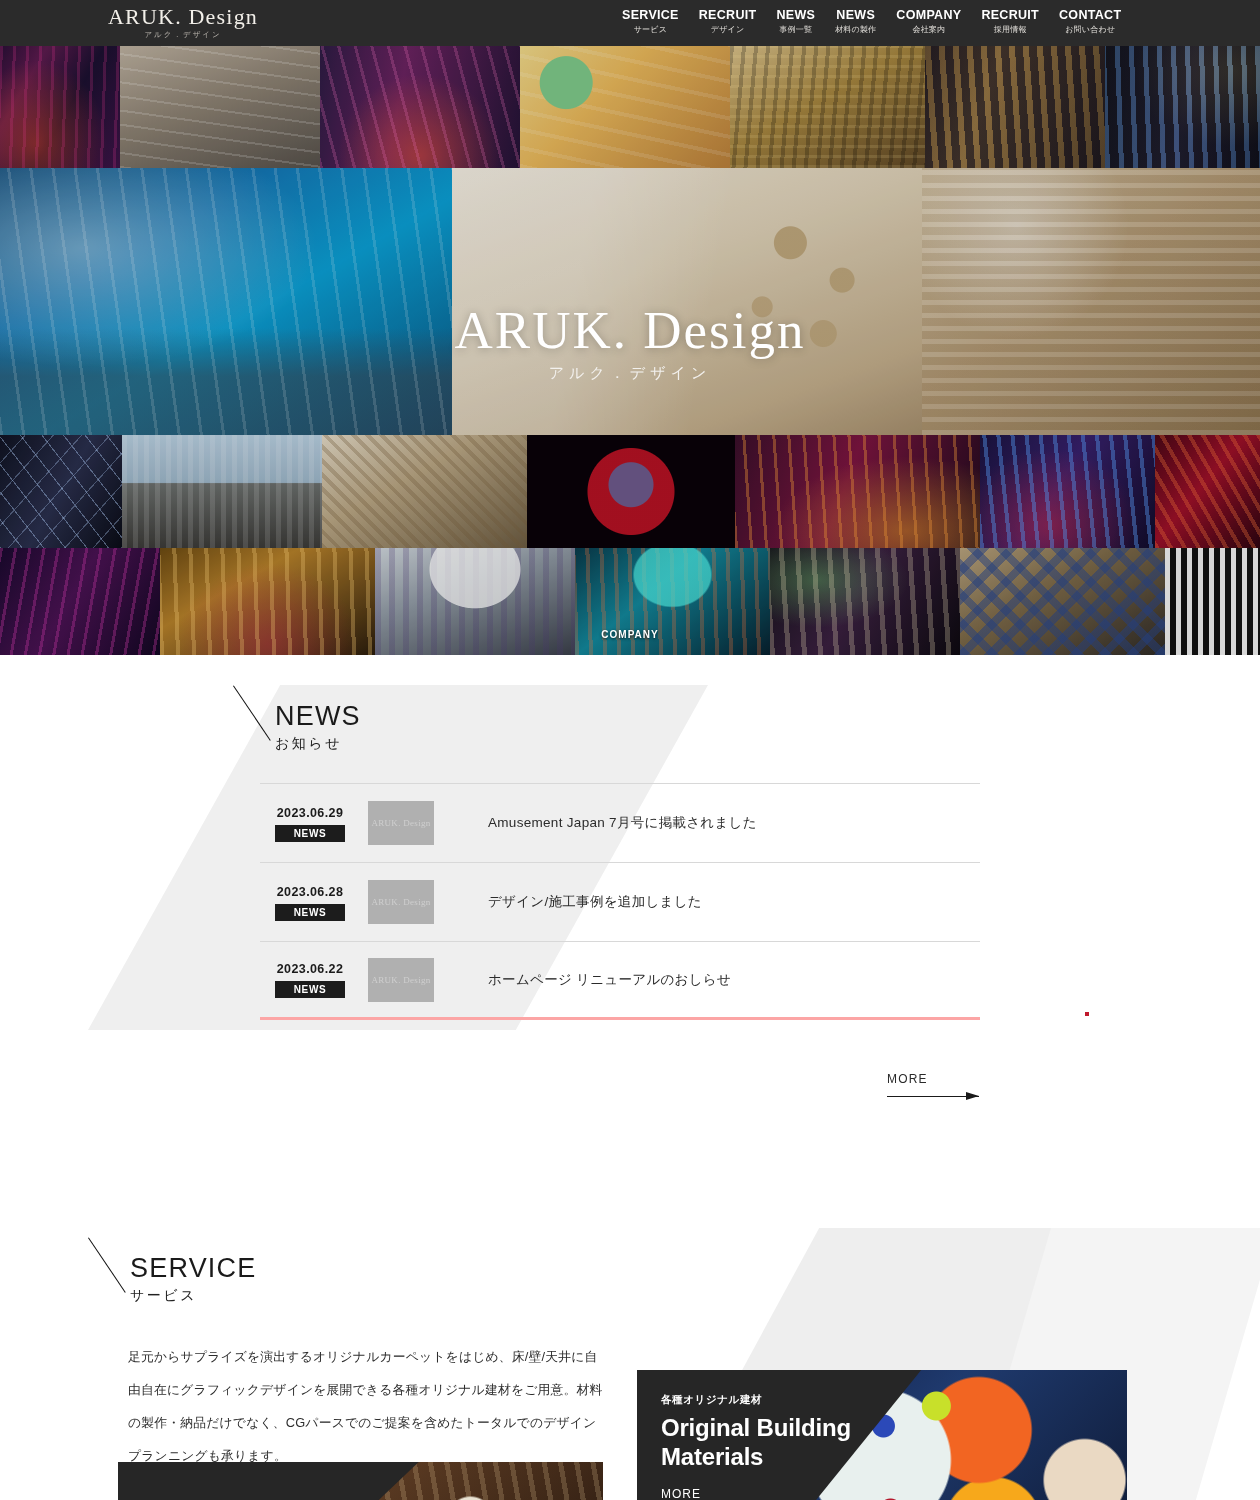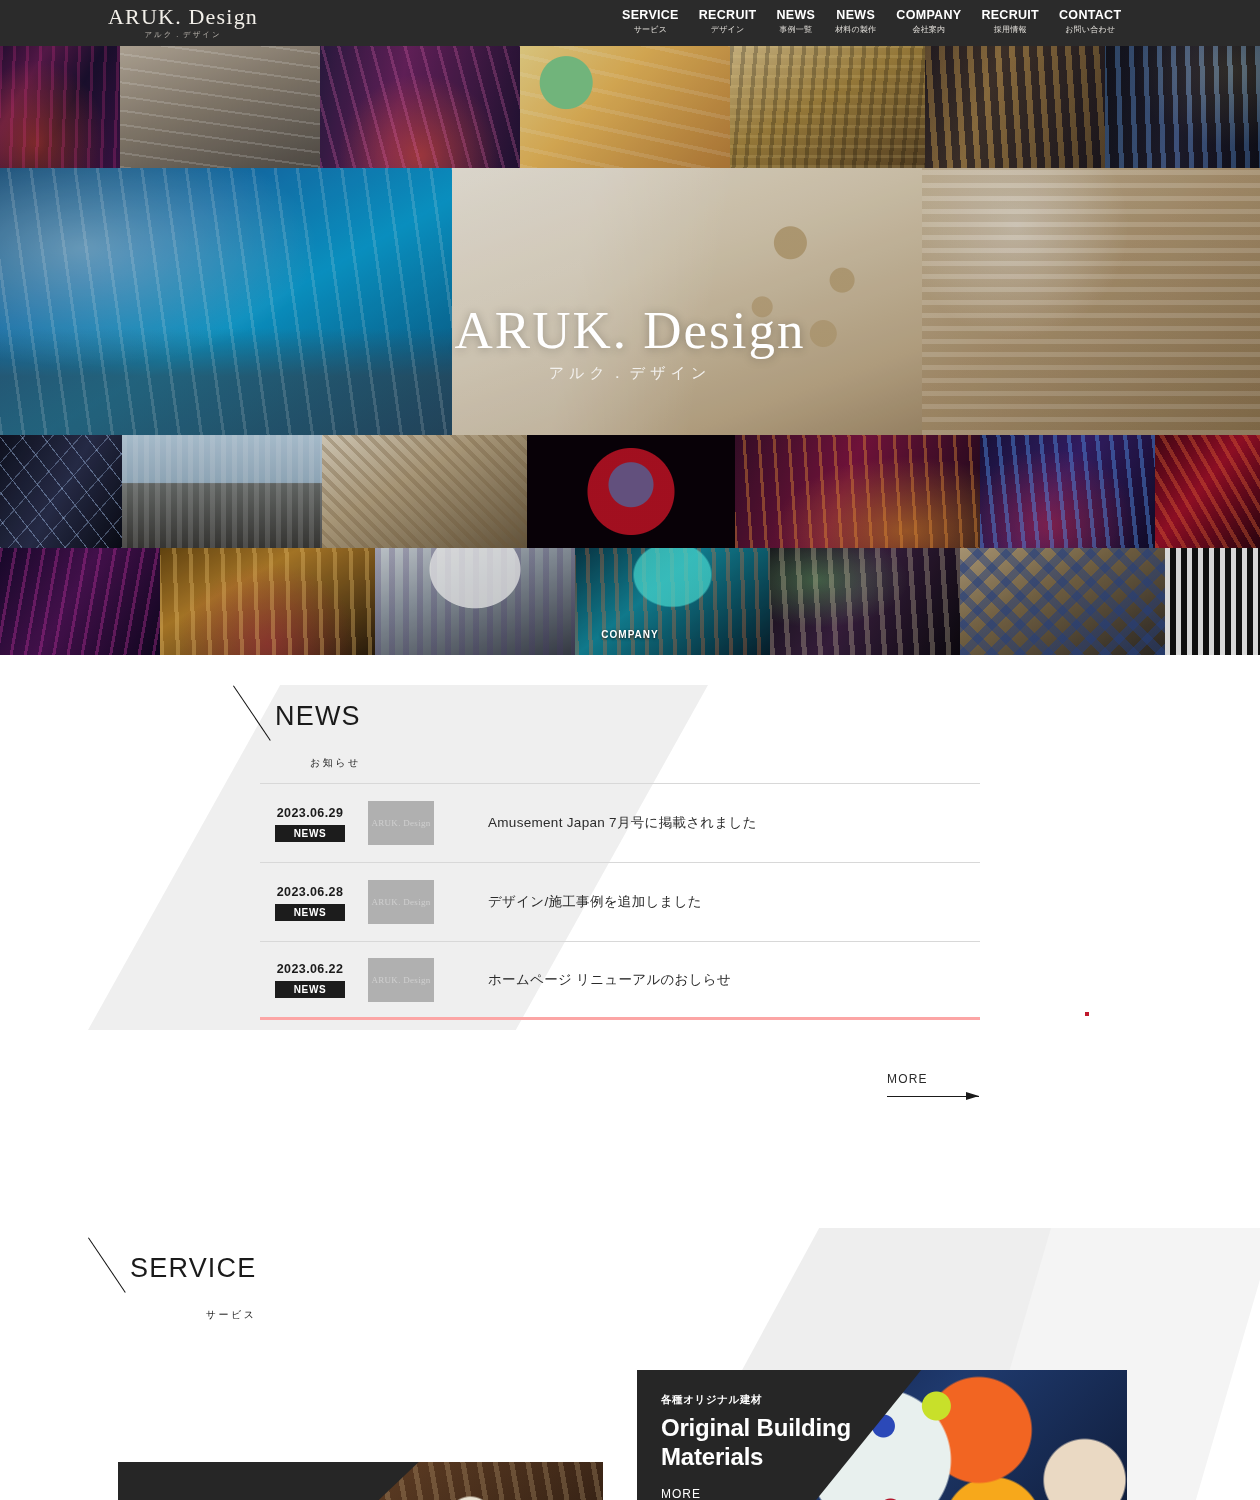--- a/index.html
+++ b/index.html
@@ -82,21 +82,21 @@
   .sec-head { position:relative; }
   .sec-slash {
     position:absolute; width:1px; height:66px; background:#111;
     transform:rotate(-34deg); transform-origin:top left;
   }
   .sec-en {
     font-size:27px; color:#1a1a1a; letter-spacing:1.2px; font-weight:400;
     line-height:32px;
   }
   .sec-jp {
-    font-size:10px; color:#222; letter-spacing:2.5px; margin-top:24px;text-align:right;
+    font-size:14px; color:#222; letter-spacing:2.5px; margin-top:3px;
   }
 
   
   .news-sec { position:absolute; top:655px; left:0; width:1260px; height:545px; z-index:5; }
   .news-diag {
     position:absolute; left:88px; top:30px; width:620px; height:345px;
     background:#efefef;
     clip-path:polygon(31% 0%, 100% 0%, 69% 100%, 0% 100%);
   }
   .news-head { position:absolute; left:275px; top:45px; }
@@ -416,20 +416,21 @@
 <section class="svc-sec">
   <div class="svc-diag-a"></div>
   <div class="svc-diag-b"></div>
 
   <div class="svc-head sec-head">
     <div class="sec-slash"></div>
     <div class="sec-en">SERVICE</div>
     <div class="sec-jp">サービス</div>
   </div>
 
+  <p class="svc-copy">足元からサプライズを演出するオリジナルカーペットをはじめ、床/壁/天井に自由自在にグラフィックデザインを展開できる各種オリジナル建材をご用意。材料の製作・納品だけでなく、CGパースでのご提案を含めたトータルでのデザインプランニングも承ります。</p>
 </section>
 
 <div class="card card-big">
   <div class="card-photo" style="background:
     radial-gradient(circle at 30% 45%,#e8f0ee 0 70px,transparent 72px),
     radial-gradient(circle at 58% 30%,#f26522 0 52px,transparent 54px),
     radial-gradient(circle at 62% 78%,#f7a81b 0 48px,transparent 50px),
     radial-gradient(circle at 88% 55%,#ead9c3 0 40px,transparent 42px),
     linear-gradient(135deg,#12204a 0%,#1f3a6e 35%,#0d1730 100%);">
     <div class="px" style="background:

